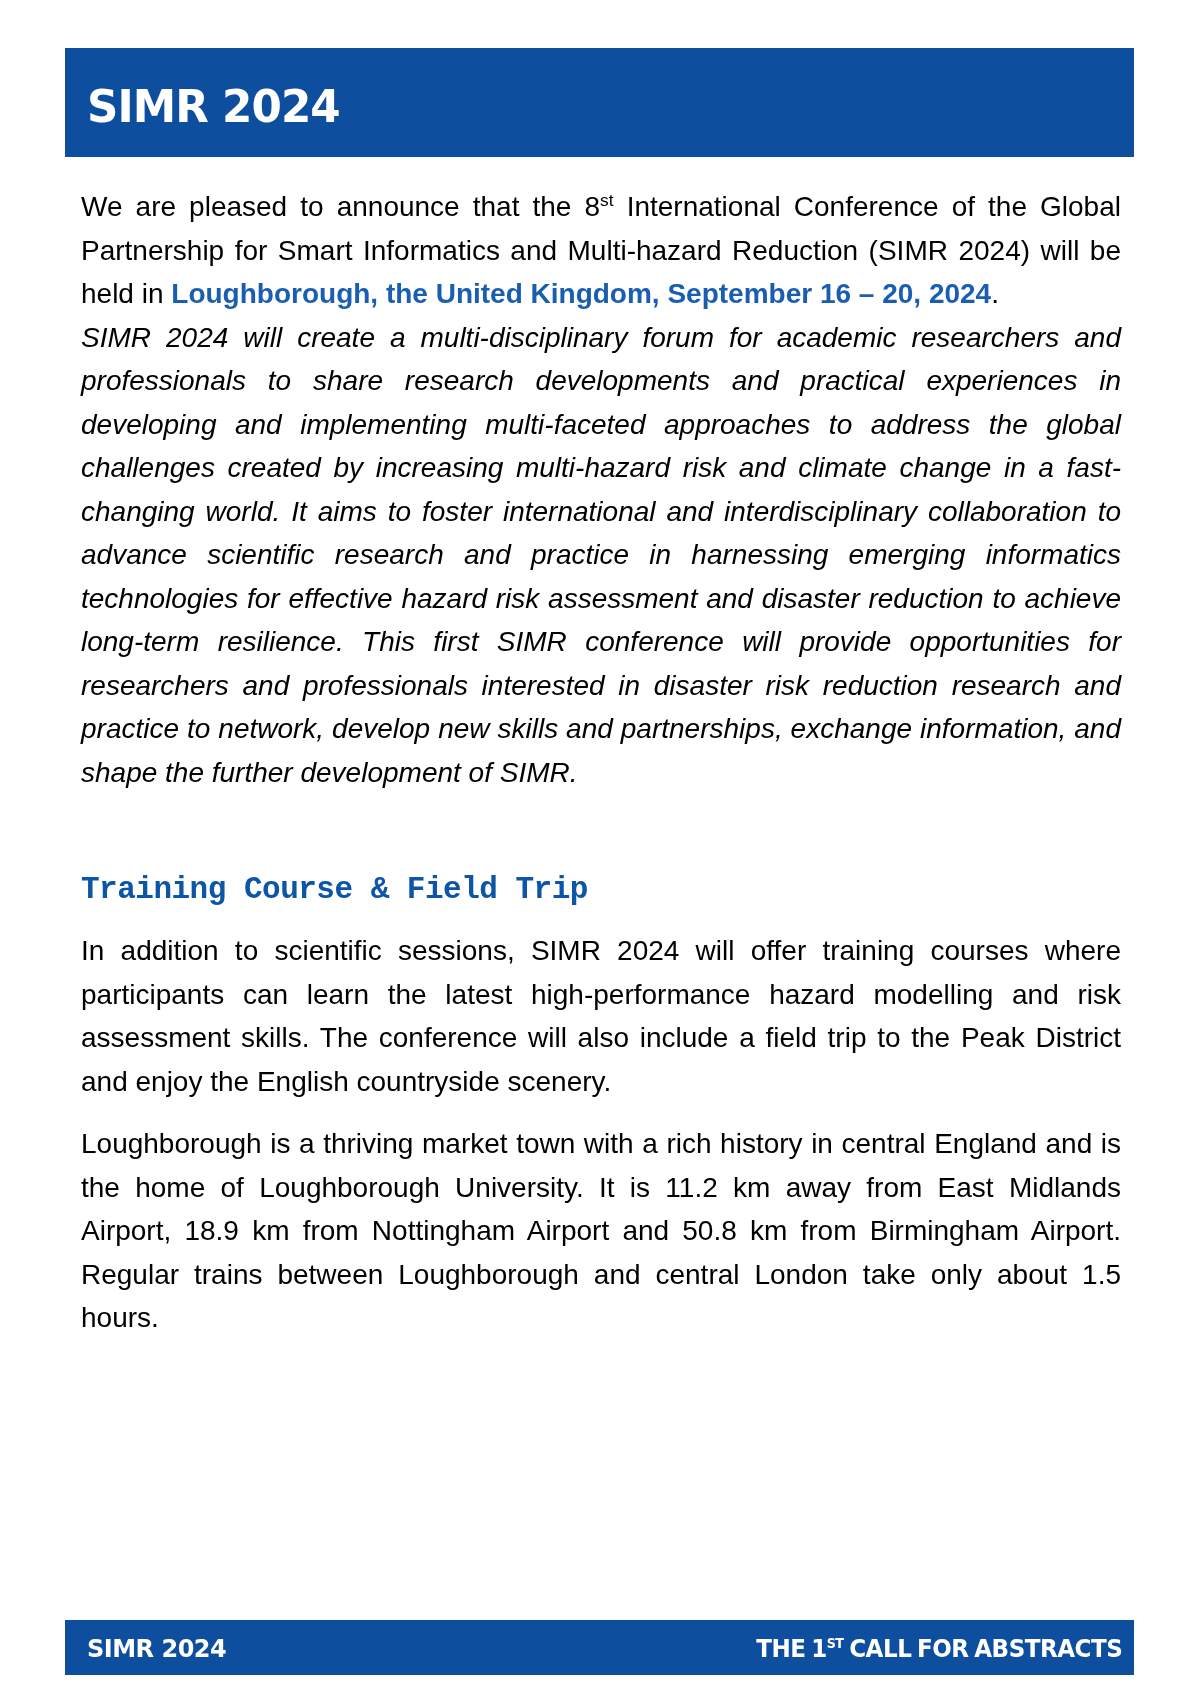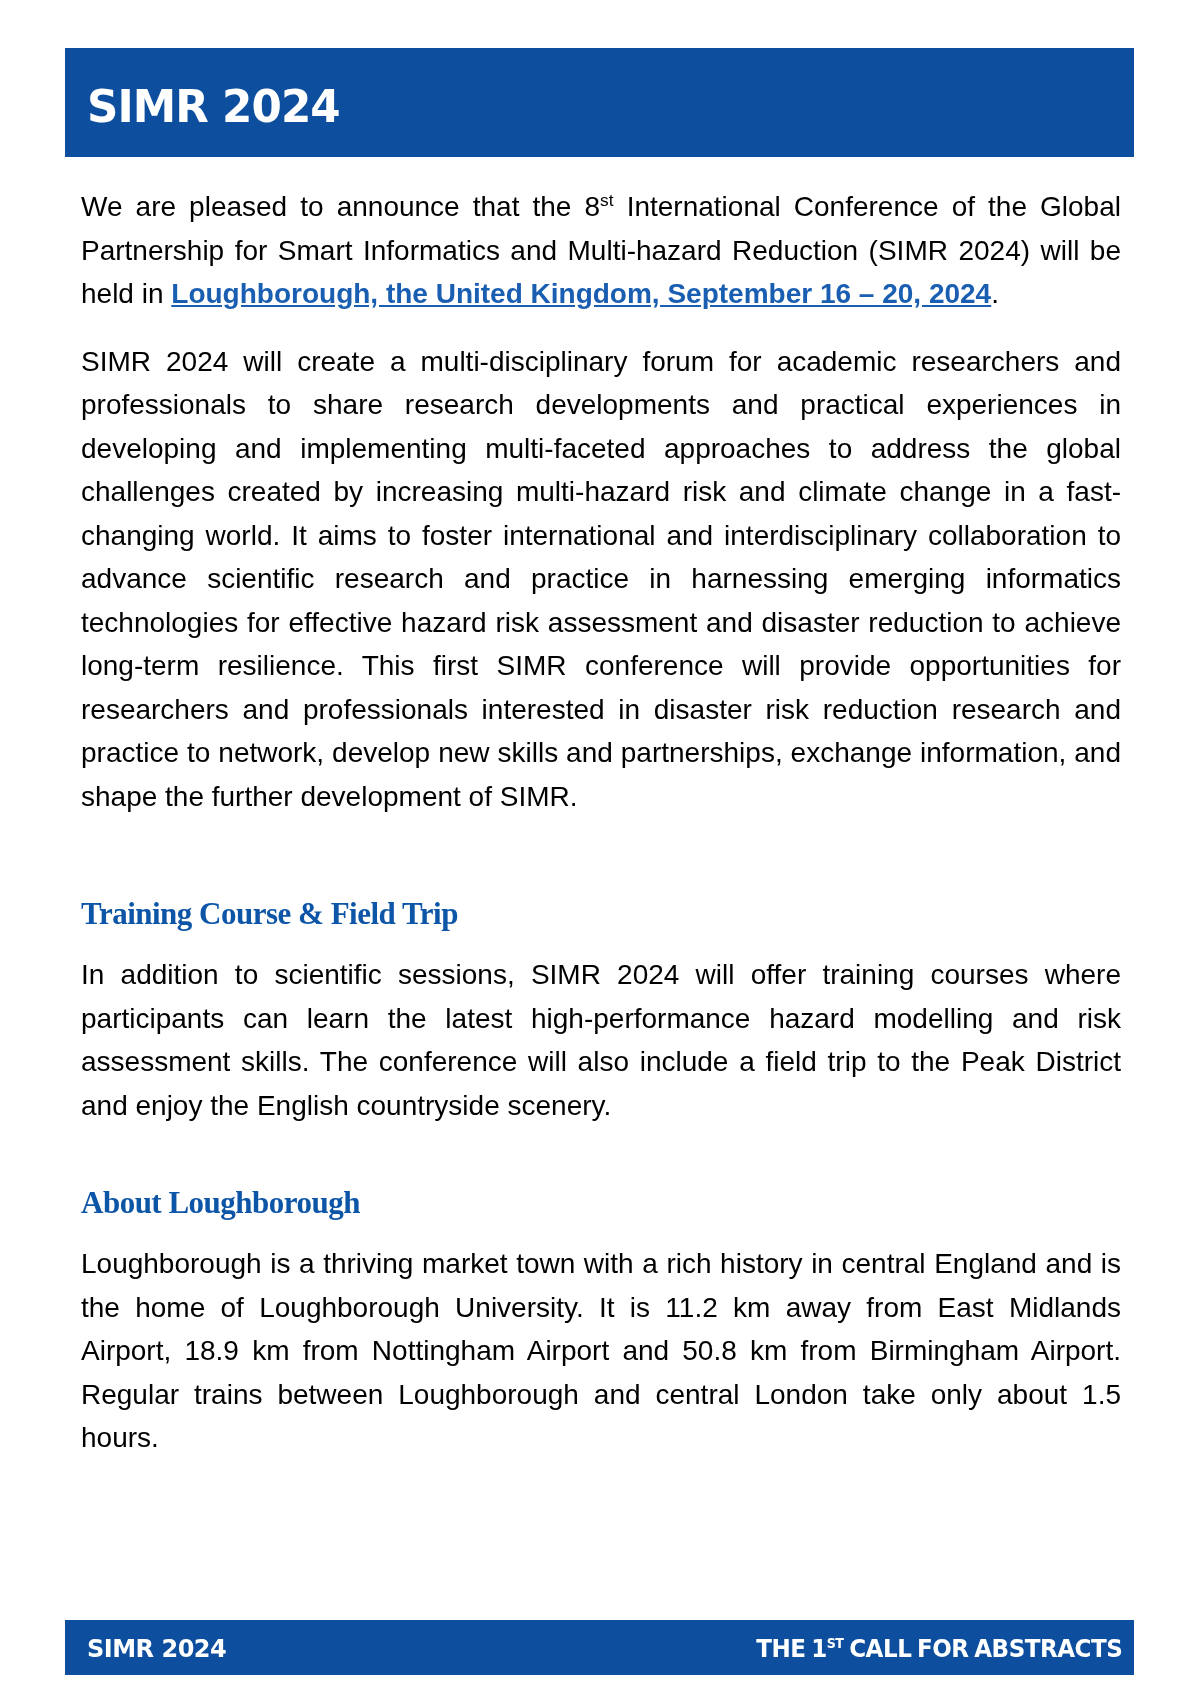--- a/index.html
+++ b/index.html
@@ -46,36 +46,35 @@
     margin:0 71px 0 73px;
     padding:0 8px;
   }
   .body-text{
     font-size:28px;
     line-height:43.5px;
     text-align:justify;
     color:var(--body-text);
   }
   .p-intro{margin-top:28px;}
-  .p-about-simr{margin-top:24px;}
+  .p-about-simr{font-style:italic;}
   .p-after-heading{margin-top:19px;}
   .section-heading{
-    font-family:Liberation Serif, serif;
+    font-family:Liberation Mono, monospace;
     font-size:31px;
     line-height:40px;
     font-weight:bold;
     color:var(--heading-blue);
     letter-spacing:-0.5px;
   }
   .section-heading--training{margin-top:76px;}
   .section-heading--about{margin-top:56px;}
   .highlight{
     color:var(--highlight-blue);
     font-weight:bold;
-    text-decoration:underline;
   }
   .body-text sup{
     font-size:0.62em;
     line-height:0;
     vertical-align:super;
   }
   .bottom-bar{
     margin:auto 66px 22px 65px;
     height:55px;
     background:var(--bar-blue);
@@ -116,21 +115,20 @@
   <main class="content">
 
     <p class="body-text p-intro"><span>We are pleased to announce that the 8</span><sup>st</sup><span> International Conference of the Global Partnership for Smart Informatics and Multi-hazard Reduction (SIMR 2024) will be held in </span><span class="highlight">Loughborough, the United Kingdom, September 16 – 20, 2024</span><span>.</span></p>
 
     <p class="body-text p-about-simr">SIMR 2024 will create a multi-disciplinary forum for academic researchers and professionals to share research developments and practical experiences in developing and implementing multi-faceted approaches to address the global challenges created by increasing multi-hazard risk and climate change in a fast-changing world. It aims to foster international and interdisciplinary collaboration to advance scientific research and practice in harnessing emerging informatics technologies for effective hazard risk assessment and disaster reduction to achieve long-term resilience. This first SIMR conference will provide opportunities for researchers and professionals interested in disaster risk reduction research and practice to network, develop new skills and partnerships, exchange information, and shape the further development of SIMR.</p>
 
     <h2 class="section-heading section-heading--training">Training Course &amp; Field Trip</h2>
 
     <p class="body-text p-after-heading">In addition to scientific sessions, SIMR 2024 will offer training courses where participants can learn the latest high-performance hazard modelling and risk assessment skills. The conference will also include a field trip to the Peak District and enjoy the English countryside scenery.</p>
 
-    <h2 class="section-heading section-heading--about">About Loughborough</h2>
 
     <p class="body-text p-after-heading">Loughborough is a thriving market town with a rich history in central England and is the home of Loughborough University. It is 11.2 km away from East Midlands Airport, 18.9 km from Nottingham Airport and 50.8 km from Birmingham Airport. Regular trains between Loughborough and central London take only about 1.5 hours.</p>
 
   </main>
 
   <footer class="bottom-bar">
     <span class="footer-text footer-left">SIMR 2024</span>
     <span class="footer-text footer-right"><span>THE 1</span><sup>ST</sup><span> CALL FOR ABSTRACTS</span></span>
   </footer>
 

